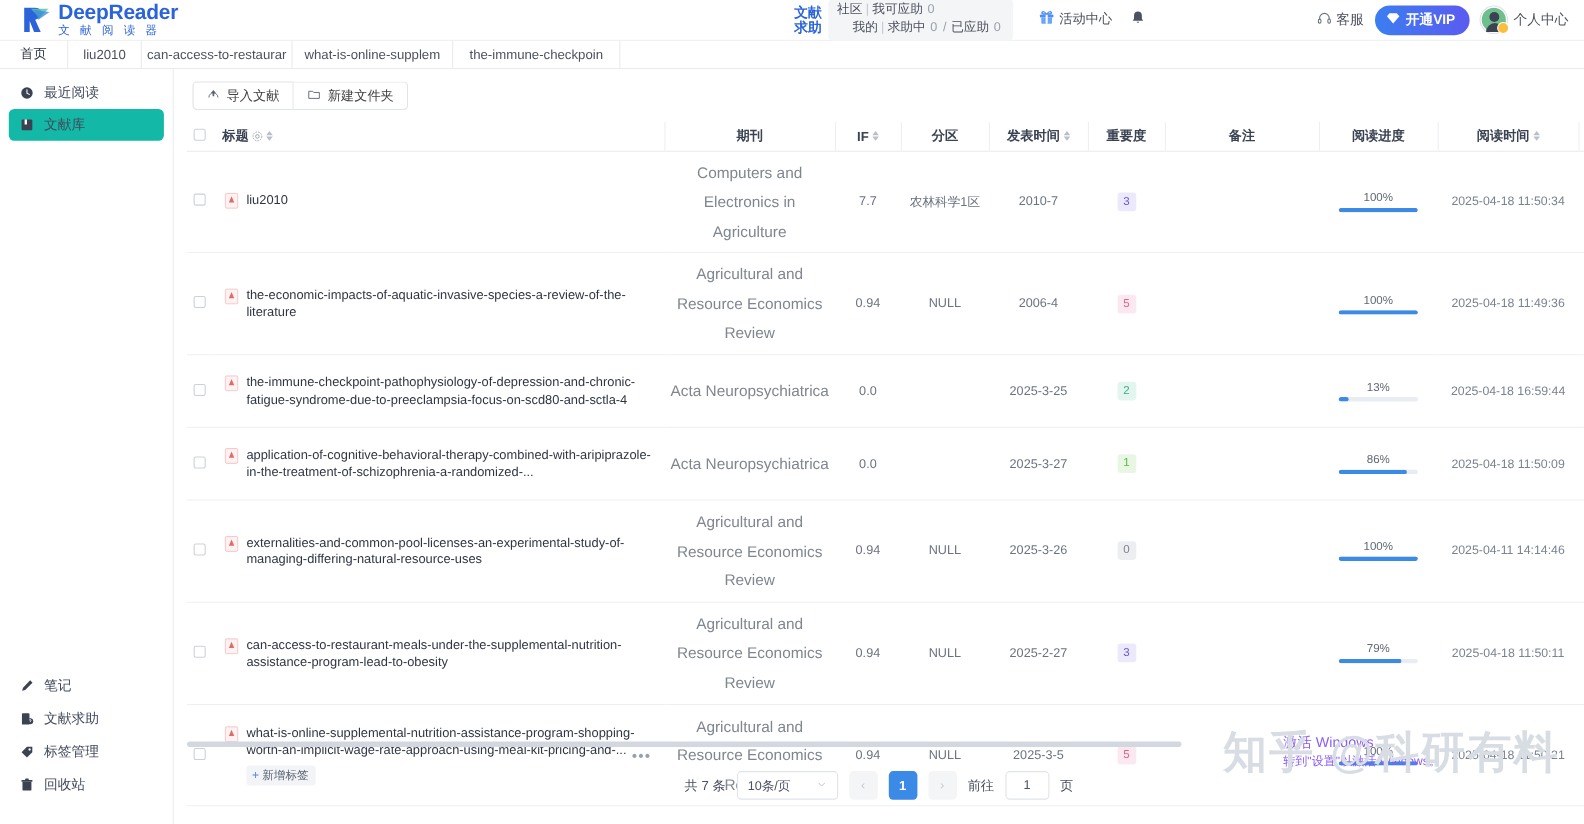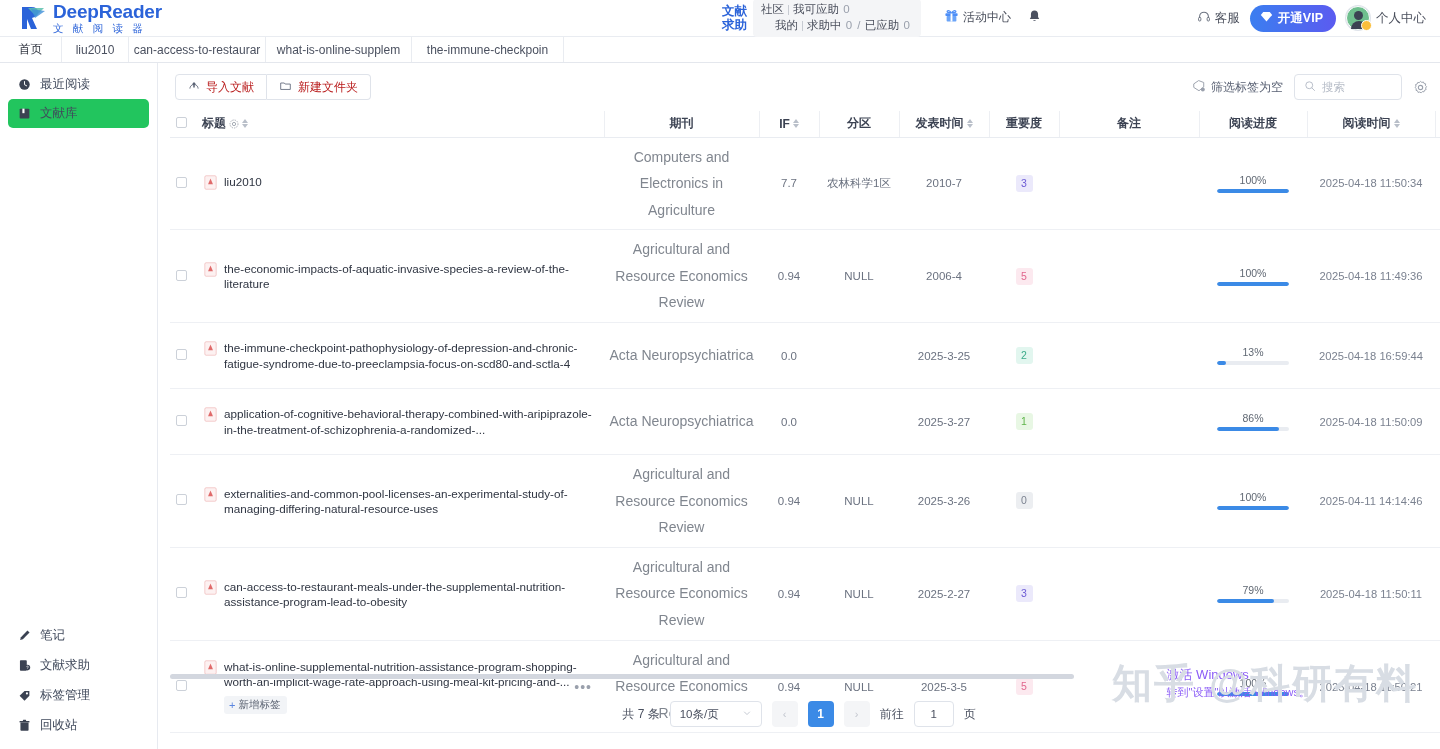--- a/index.html
+++ b/index.html
@@ -115,36 +115,36 @@
     width: 158px; height: 686px;
     border-right: 1px solid #e7eaf0; background: #fff;
     position: relative; flex: 0 0 158px;
   }
   .side-item {
     display: flex; align-items: center; gap: 9px;
     height: 29px; margin: 0 8px; padding-left: 9px;
     border-radius: 5px; font-size: 12.5px; color: #414a5c; cursor: pointer;
   }
   .side-item.first { margin-top: 7px; }
-  .side-item.active { background: #22c55e; }
+  .side-item.active { background: #14b8a6; }
   .side-item .ico { width: 14px; display: flex; justify-content: center; }
-  .side-bottom { position: absolute; bottom: 9px; left: 0; width: 170px; }
+  .side-bottom { position: absolute; bottom: 21px; left: 0; width: 170px; }
   .side-bottom .side-item { height: 30px; margin-bottom: 0px; }
 
   
   .main { flex: 1; height: 686px; position: relative; background: #fff; overflow: hidden; }
 
   .toolbar {
     height: 48px; display: flex; align-items: center;
     padding: 0 14px 0 12px; position: relative;
   }
   .btn-group { display: flex; margin-left: 5px; }
   .tb-btn {
     display: flex; align-items: center; gap: 6px;
-    height: 26px; padding: 0 12px; font-size: 12px; color: #b91c1c;
+    height: 26px; padding: 0 12px; font-size: 12px; color: #404040;
     background: #fff; border: 1px solid #dfe3ea; cursor: pointer;
   }
   .tb-btn:first-child { border-radius: 4px 0 0 4px; }
   .tb-btn:last-child { border-radius: 0 4px 4px 0; border-left: none; }
 
   .tb-right {
     position: absolute; right: 12px; top: 11px;
     display: flex; align-items: center; gap: 11px;
   }
   .filter-tag {
@@ -440,48 +440,20 @@
         <button class="tb-btn">
           <span>
             <svg width="13" height="12" viewBox="0 0 16 16">
               <path d="M1.6 4 H6.4 L7.6 5.4 H14.4 V12.6 H1.6 Z" fill="none" stroke="#5a6274" stroke-width="1.1"></path>
             </svg>
           </span>
           <span>新建文件夹</span>
         </button>
       </div>
 
-      <div class="tb-right">
-        <div class="filter-tag">
-          <span>
-            <svg width="14" height="14" viewBox="0 0 16 16">
-              <path d="M2 5.6 L7.6 1.8 L13.4 4 L13.4 9 L8 13.4 L2 9.6 Z" fill="none" stroke="#9aa0ac" stroke-width="1.1"></path>
-              <circle cx="12.4" cy="12" r="2.2" fill="#9aa0ac"></circle>
-            </svg>
-          </span>
-          <span>筛选标签为空</span>
-        </div>
-
-        <div class="searchbox">
-          <span>
-            <svg width="12" height="12" viewBox="0 0 16 16">
-              <circle cx="7" cy="7" r="4.6" fill="none" stroke="#b6bcc7" stroke-width="1.3"></circle>
-              <path d="M10.4 10.4 L14 14" stroke="#b6bcc7" stroke-width="1.3" stroke-linecap="round"></path>
-            </svg>
-          </span>
-          <input type="text" value="" placeholder="搜索" style="">
-        </div>
-
-        <span class="gear-btn">
-          <svg width="15" height="15" viewBox="0 0 16 16">
-            <circle cx="8" cy="8" r="2.3" fill="none" stroke="#9aa0ac" stroke-width="1.2"></circle>
-            <path d="M8 1.4 L9.4 2.6 L11.1 2.1 L11.8 3.8 L13.5 4.1 L13.2 5.9 L14.5 7.1 L13.4 8.5 L14 10.2 L12.3 10.9 L11.7 12.6 L9.9 12.4 L8.6 13.7 L7.2 12.8 L5.5 13.3 L4.9 11.6 L3.2 11 L3.5 9.2 L2.2 8 L3.2 6.6 L2.7 4.9 L4.4 4.3 L5 2.6 L6.8 2.8 Z" fill="none" stroke="#9aa0ac" stroke-width="1"></path>
-          </svg>
-        </span>
-      </div>
     </div>
 
     <div class="tablewrap">
       <table class="lib">
         <colgroup>
           <col style="width:22px">
             <col style="width:412px">
             <col style="width:155px">
           <col style="width:60px">
             <col style="width:80px">

